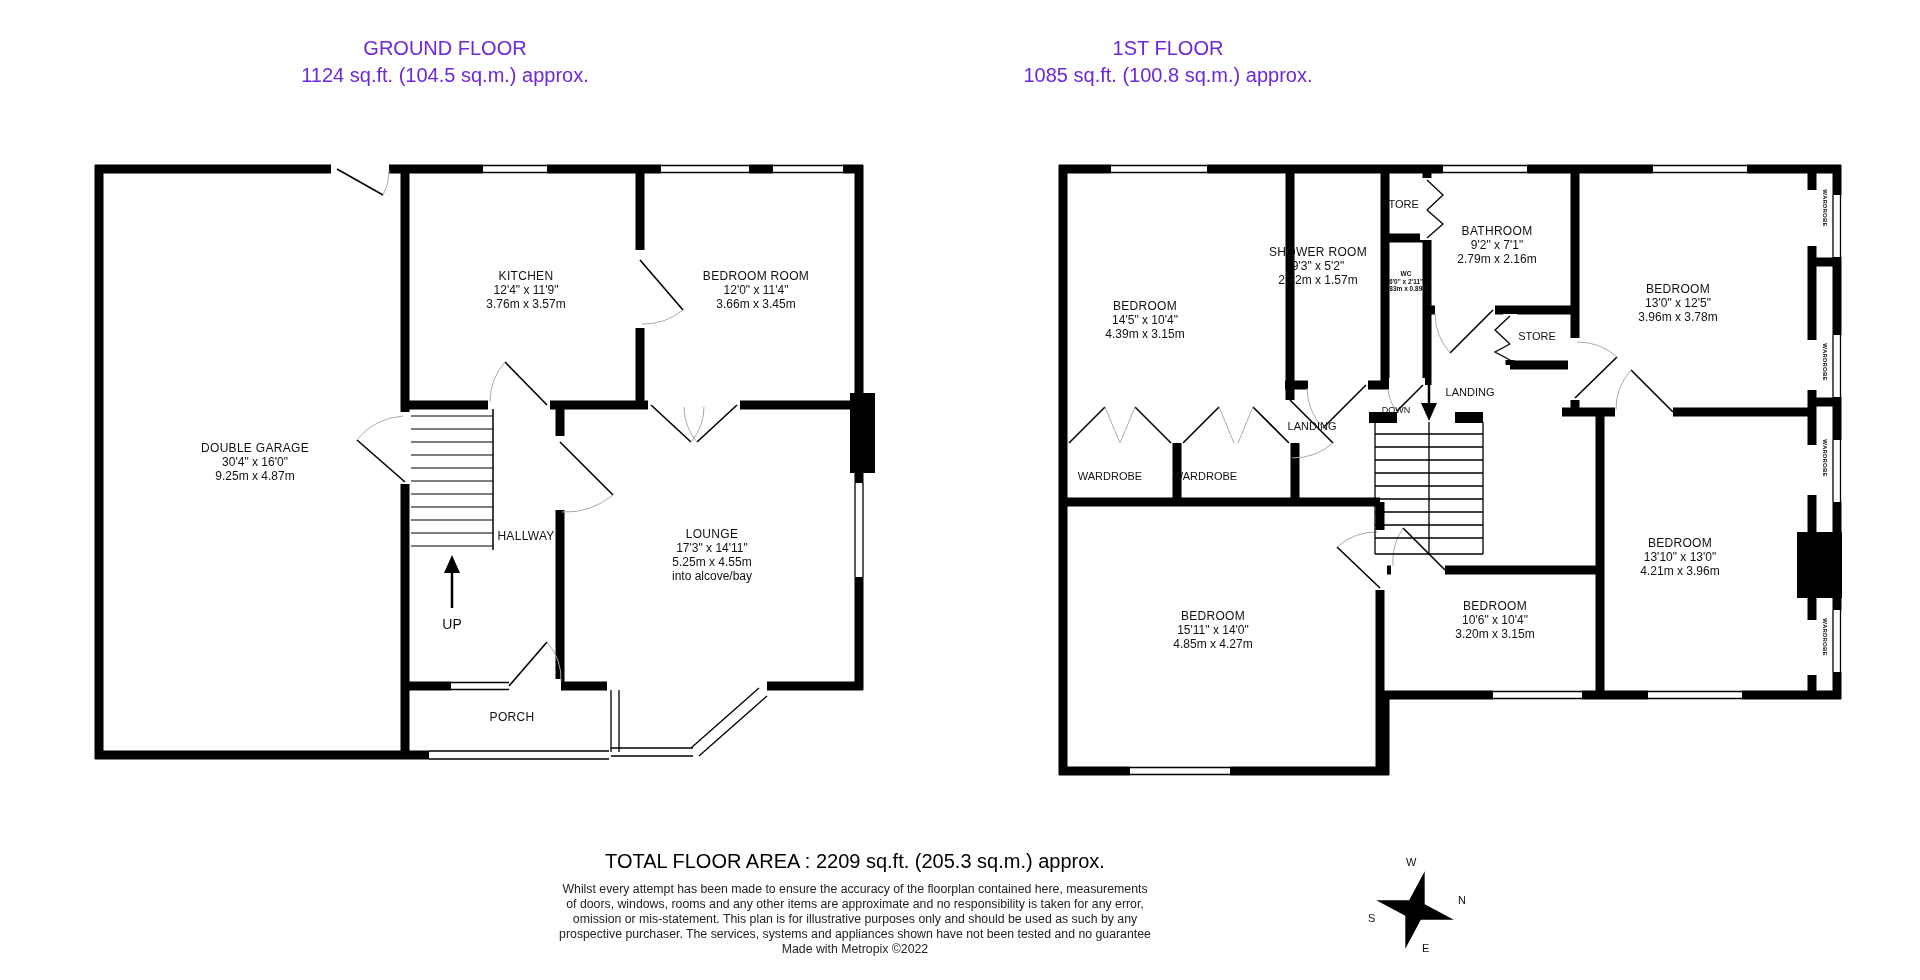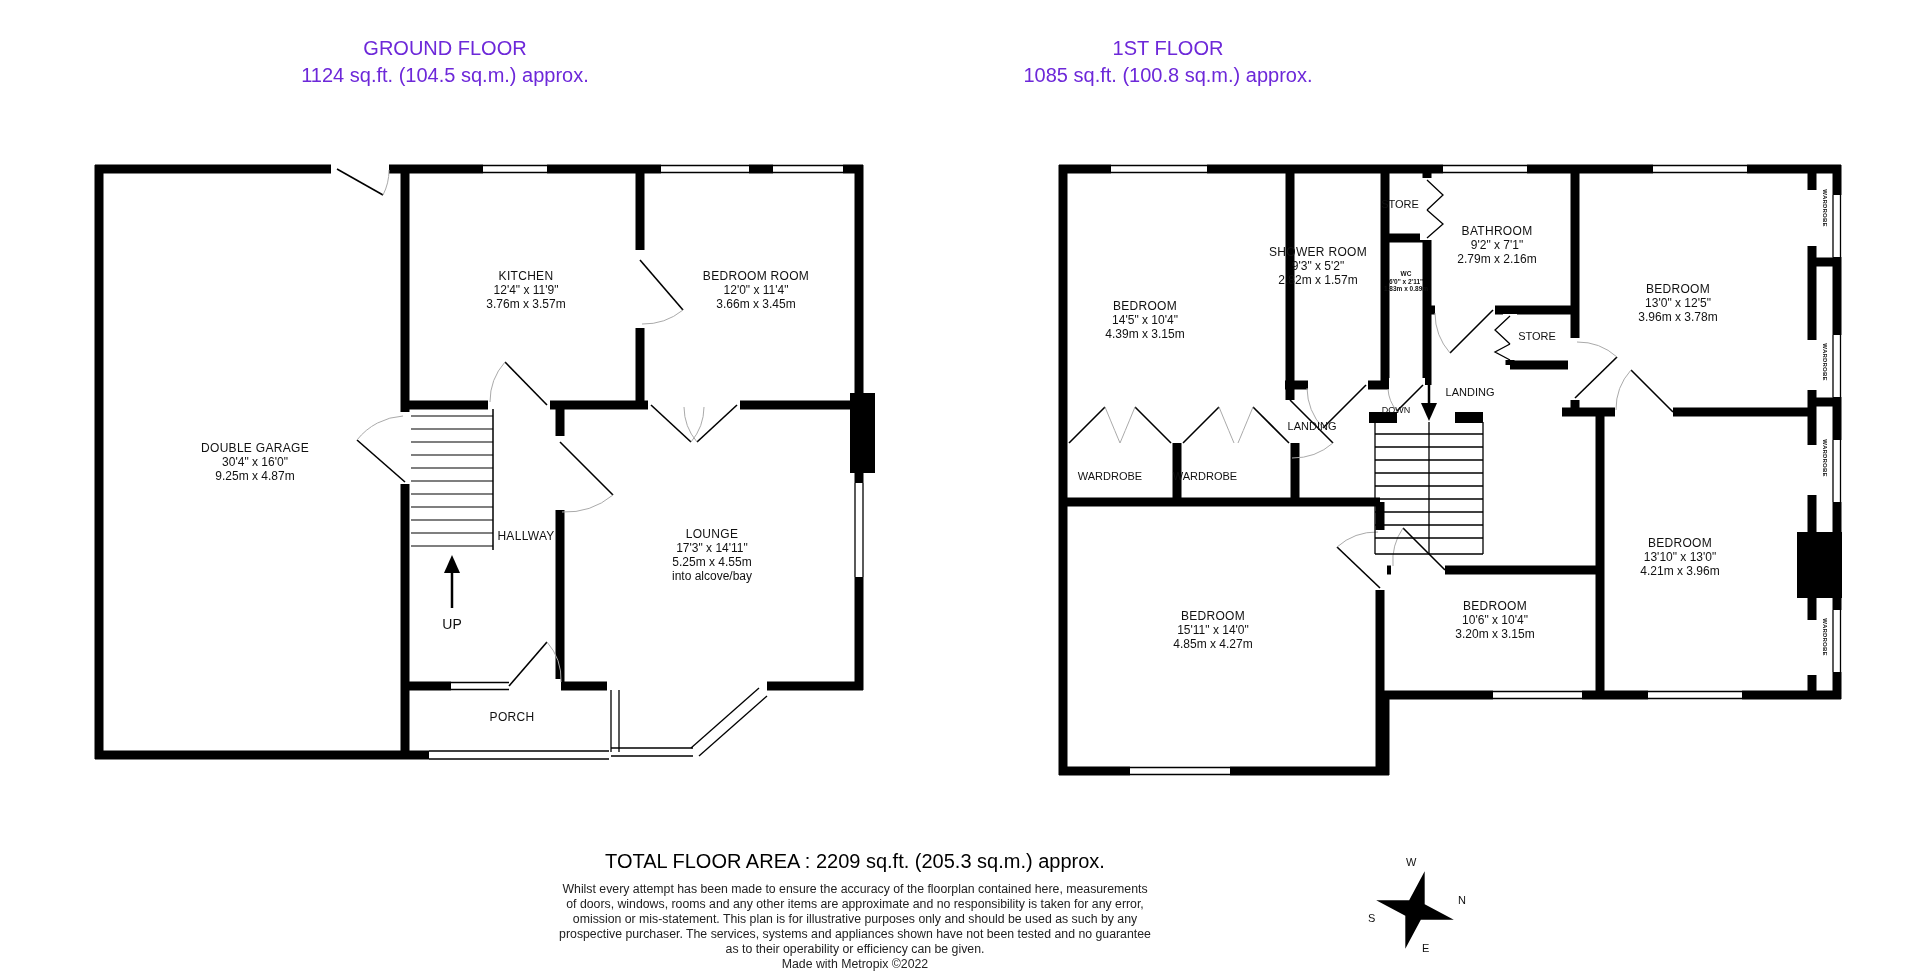--- a/index.html
+++ b/index.html
@@ -356,21 +356,20 @@
     <div class="room-label lab-rot" style="left:770px;top:487px;">WARDROBE</div>
   </div>
 
   <div class="footer">
     <div class="total-area">TOTAL FLOOR AREA : 2209 sq.ft. (205.3 sq.m.) approx.</div>
     <div class="disclaimer">
       <div>Whilst every attempt has been made to ensure the accuracy of the floorplan contained here, measurements</div>
       <div>of doors, windows, rooms and any other items are approximate and no responsibility is taken for any error,</div>
       <div>omission or mis-statement. This plan is for illustrative purposes only and should be used as such by any</div>
       <div>prospective purchaser. The services, systems and appliances shown have not been tested and no guarantee</div>
-      <div>as to their operability or efficiency can be given.</div>
       <div>Made with Metropix ©2022</div>
     </div>
   </div>
 
   <svg class="compass" style="left:1340px;top:840px;" width="150" height="135" viewBox="0 0 150 135">
     <g transform="translate(75,70) rotate(14)">
       <polygon points="0,-40 8,-8 40,0 8,8 0,40 -8,8 -40,0 -8,-8" fill="#000"></polygon>
     </g>
     <text x="66" y="26">W</text>
     <text x="118" y="64">N</text>

